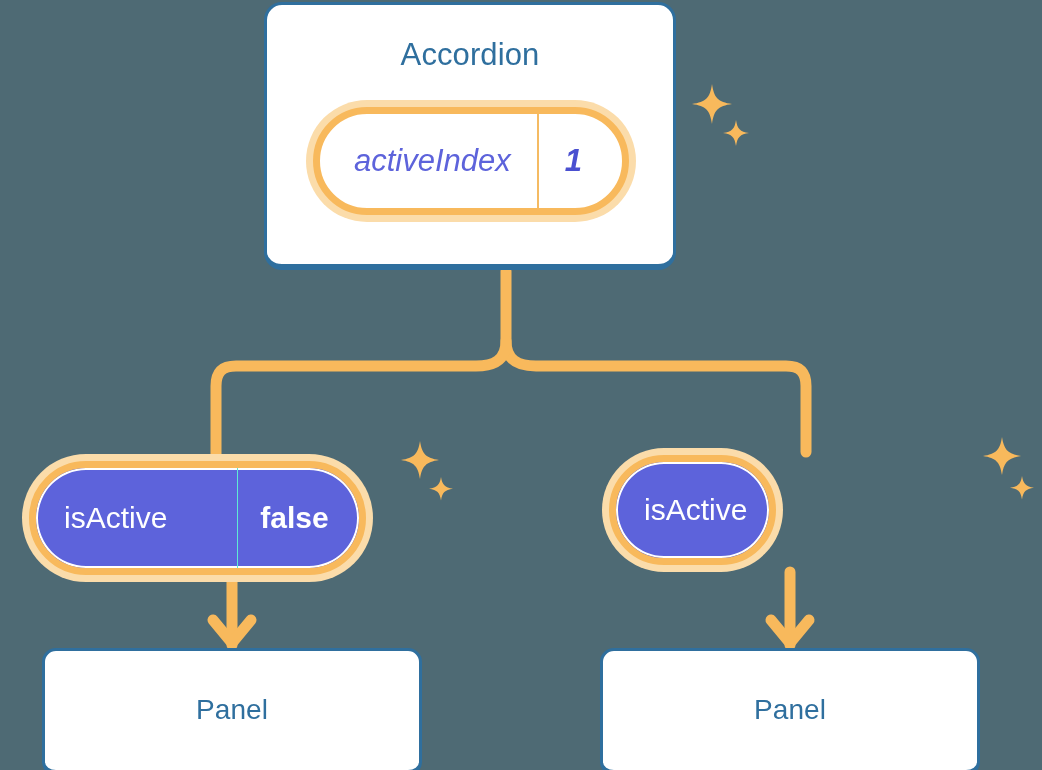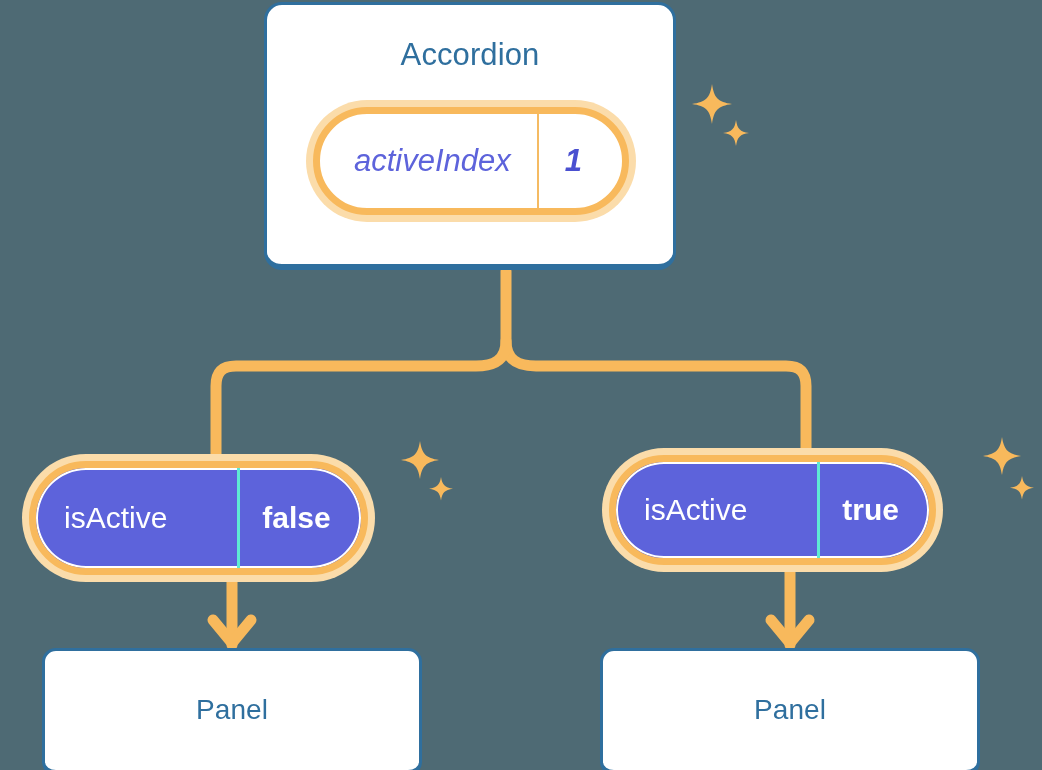--- a/index.html
+++ b/index.html
@@ -127,21 +127,21 @@
   .pill-solid .pill-key {
     color: #ffffff;
     font-size: 30px;
     padding: 0 22px 0 28px;
   }
   .pill-solid .pill-val {
     color: #ffffff;
     font-size: 30px;
     font-weight: bold;
     padding: 0 30px 0 22px;
-    border-left: 3px solid #5eead4;
+    border-left: 1px solid #5eead4;
   }
 
   #pill-active-index {
     left: 306px;
     top: 100px;
     height: 122px;
     font-style: italic;
   }
   #pill-is-active-left {
     left: 22px;
@@ -223,21 +223,20 @@
     <path fill="#f8b95c" d="M45 40 C46.3 48 48.7 50.4 57 51.7 C48.7 53 46.3 55.4 45 63.4 C43.7 55.4 41.3 53 33 51.7 C41.3 50.4 43.7 48 45 40 Z"></path>
   </svg>
 
   <div class="card panel-card" id="panel-left">
     <div class="card-title">Panel</div>
   </div>
 
   <div class="pill pill-solid" id="pill-is-active-right">
     <div class="pill-inner">
       <div class="pill-key">isActive</div>
-      <div class="pill-val">true</div>
     </div>
   </div>
 
   <svg class="sparkle-group" id="sparkle-right" width="60" height="78" viewBox="0 0 60 78">
     <path fill="#f8b95c" d="M24 5 C26 18 30 22 43 24 C30 26 26 30 24 43 C22 30 18 26 5 24 C18 22 22 18 24 5 Z"></path>
     <path fill="#f8b95c" d="M44 44 C45.3 52 47.7 54.4 56 55.7 C47.7 57 45.3 59.4 44 67.4 C42.7 59.4 40.3 57 32 55.7 C40.3 54.4 42.7 52 44 44 Z"></path>
   </svg>
 
   <div class="card panel-card" id="panel-right">
     <div class="card-title">Panel</div>

